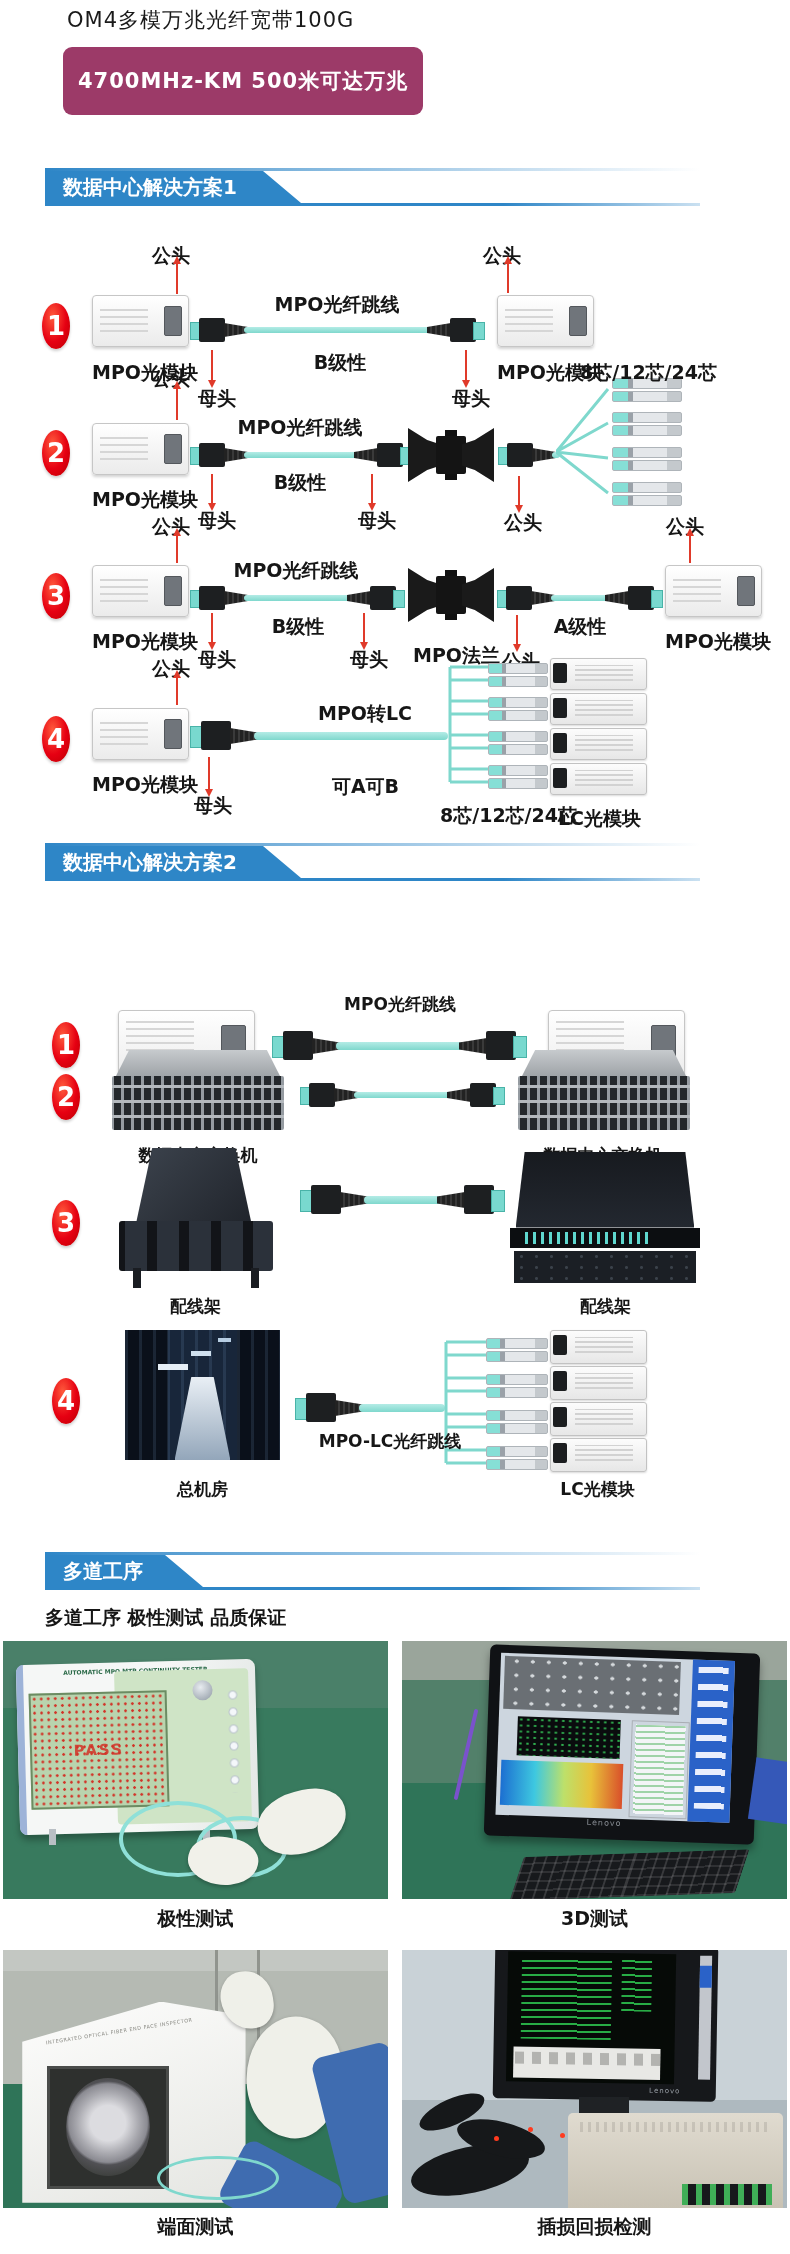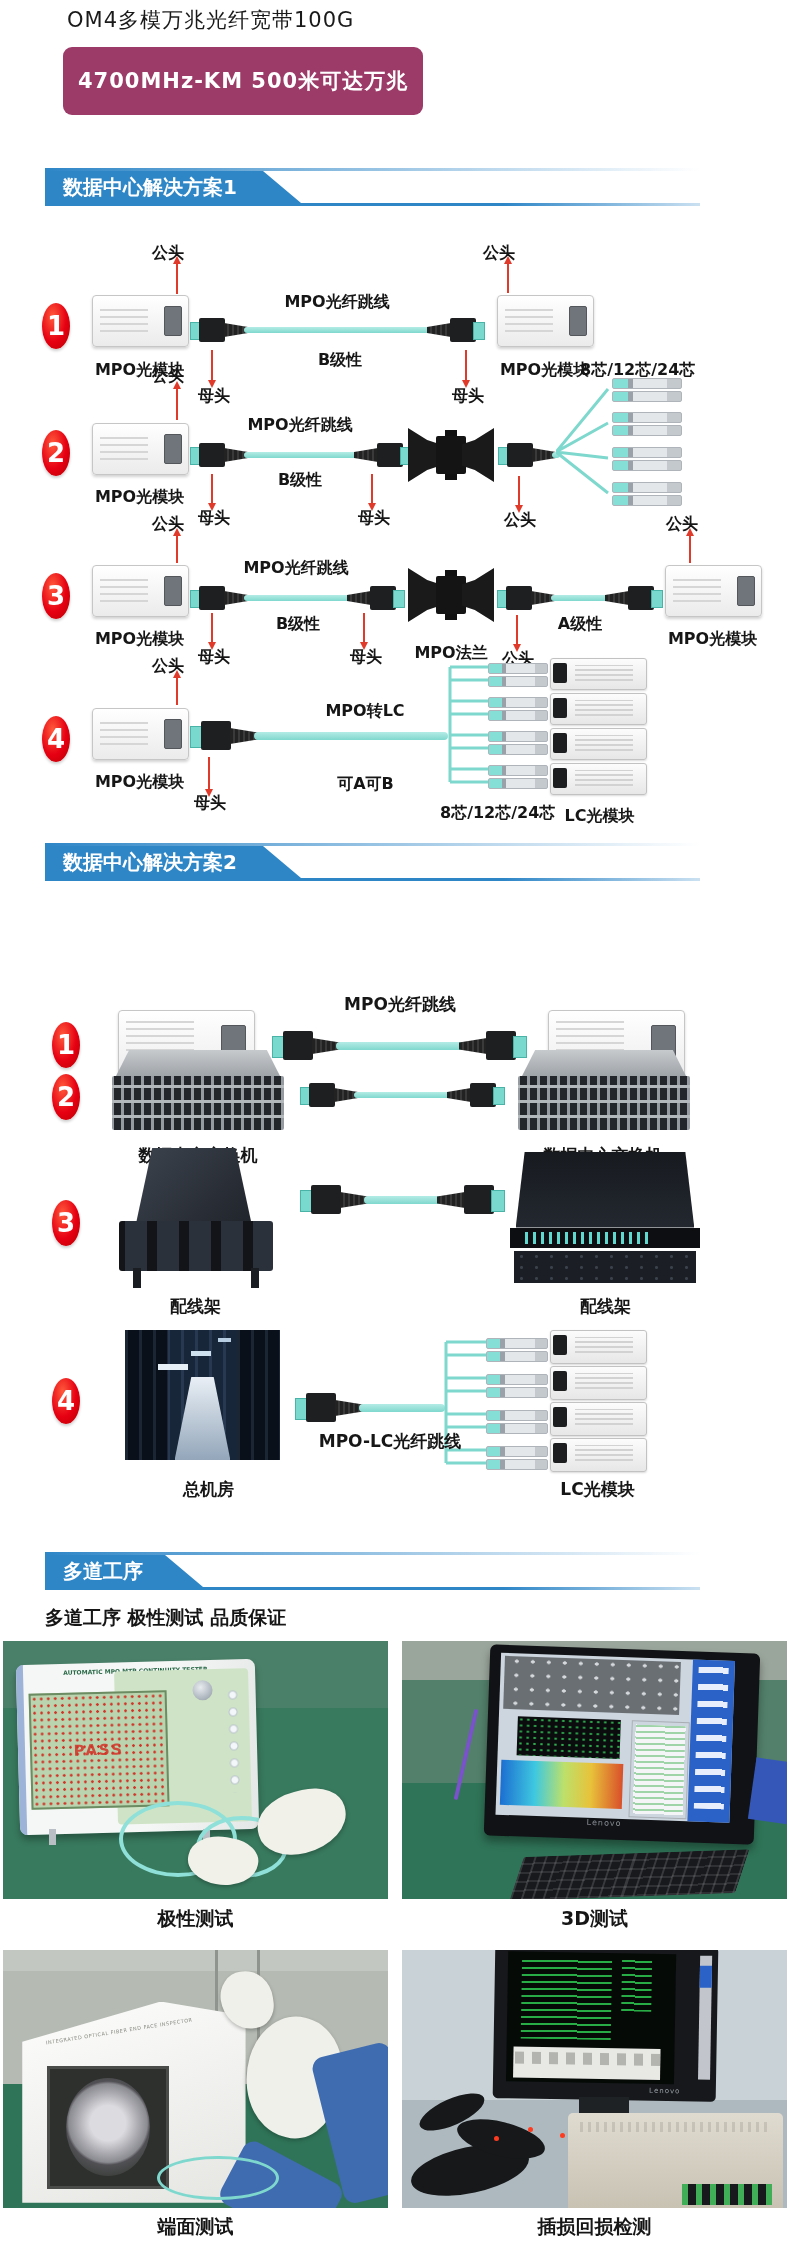--- a/index.html
+++ b/index.html
@@ -1,19 +1,19 @@
 <!DOCTYPE html>
 <html><head>
 <meta charset="utf-8">
 <style>
   html,body{margin:0;padding:0;background:#fff;}
   .page{position:relative;width:790px;height:2254px;background:#fff;overflow:hidden;
         font-family:"DejaVu Sans",sans-serif;color:#141414;}
   .c{text-align:center;}
-  .lbl{position:absolute;font-size:16px;font-weight:700;color:#161616;white-space:nowrap;}
+  .lbl{position:absolute;font-size:19px;font-weight:700;color:#161616;white-space:nowrap;}
   .cap17{font-size:17px;}
   .cap19{font-size:19px;}
   
   .title{position:absolute;left:67px;top:6px;font-size:21px;font-weight:500;color:#1a1a1a;letter-spacing:1px;}
   .badge{position:absolute;left:63px;top:47px;height:36px;line-height:36px;padding:16px 15px;
          background:#9c3a68;border-radius:9px;color:#fff;font-size:21px;font-weight:700;letter-spacing:1px;}
   
   .banner{position:absolute;left:45px;width:655px;height:40px;}
   .bn-topline{position:absolute;top:0;left:0;right:0;height:3px;
               background:linear-gradient(90deg,#2e86c7,rgba(46,134,199,0));}
@@ -469,21 +469,21 @@
     </div>
   <div class="lcpair" style="left:486px;top:1446px;width:60px;">
       <div class="lc t"></div>
       <div class="lc b"></div>
     </div>
   <div class="sfp" style="left:550px;top:1330px;height:32px;"></div>
   <div class="sfp" style="left:550px;top:1366px;height:32px;"></div>
   <div class="sfp" style="left:550px;top:1402px;height:32px;"></div>
   <div class="sfp" style="left:550px;top:1438px;height:32px;"></div>
   <div class="lbl c cap17" style="left:300px;top:1430px;width:180px;">MPO-LC光纤跳线</div>
-  <div class="lbl c cap17" style="left:131px;top:1478px;width:155px;">总机房</div>
+  <div class="lbl c cap17" style="left:125px;top:1478px;width:155px;">总机房</div>
   <div class="lbl c cap17" style="left:550px;top:1478px;width:95px;">LC光模块</div>
 
   <div class="banner" style="top:1552px;">
     <div class="bn-topline"></div>
     <div class="bn-flag" style="width:140px;">
       <span>多道工序</span>
     </div>
     <div class="bn-underline"></div>
   </div>
   <div class="lbl cap19" style="left:45px;top:1605px;">多道工序 极性测试 品质保证</div>

